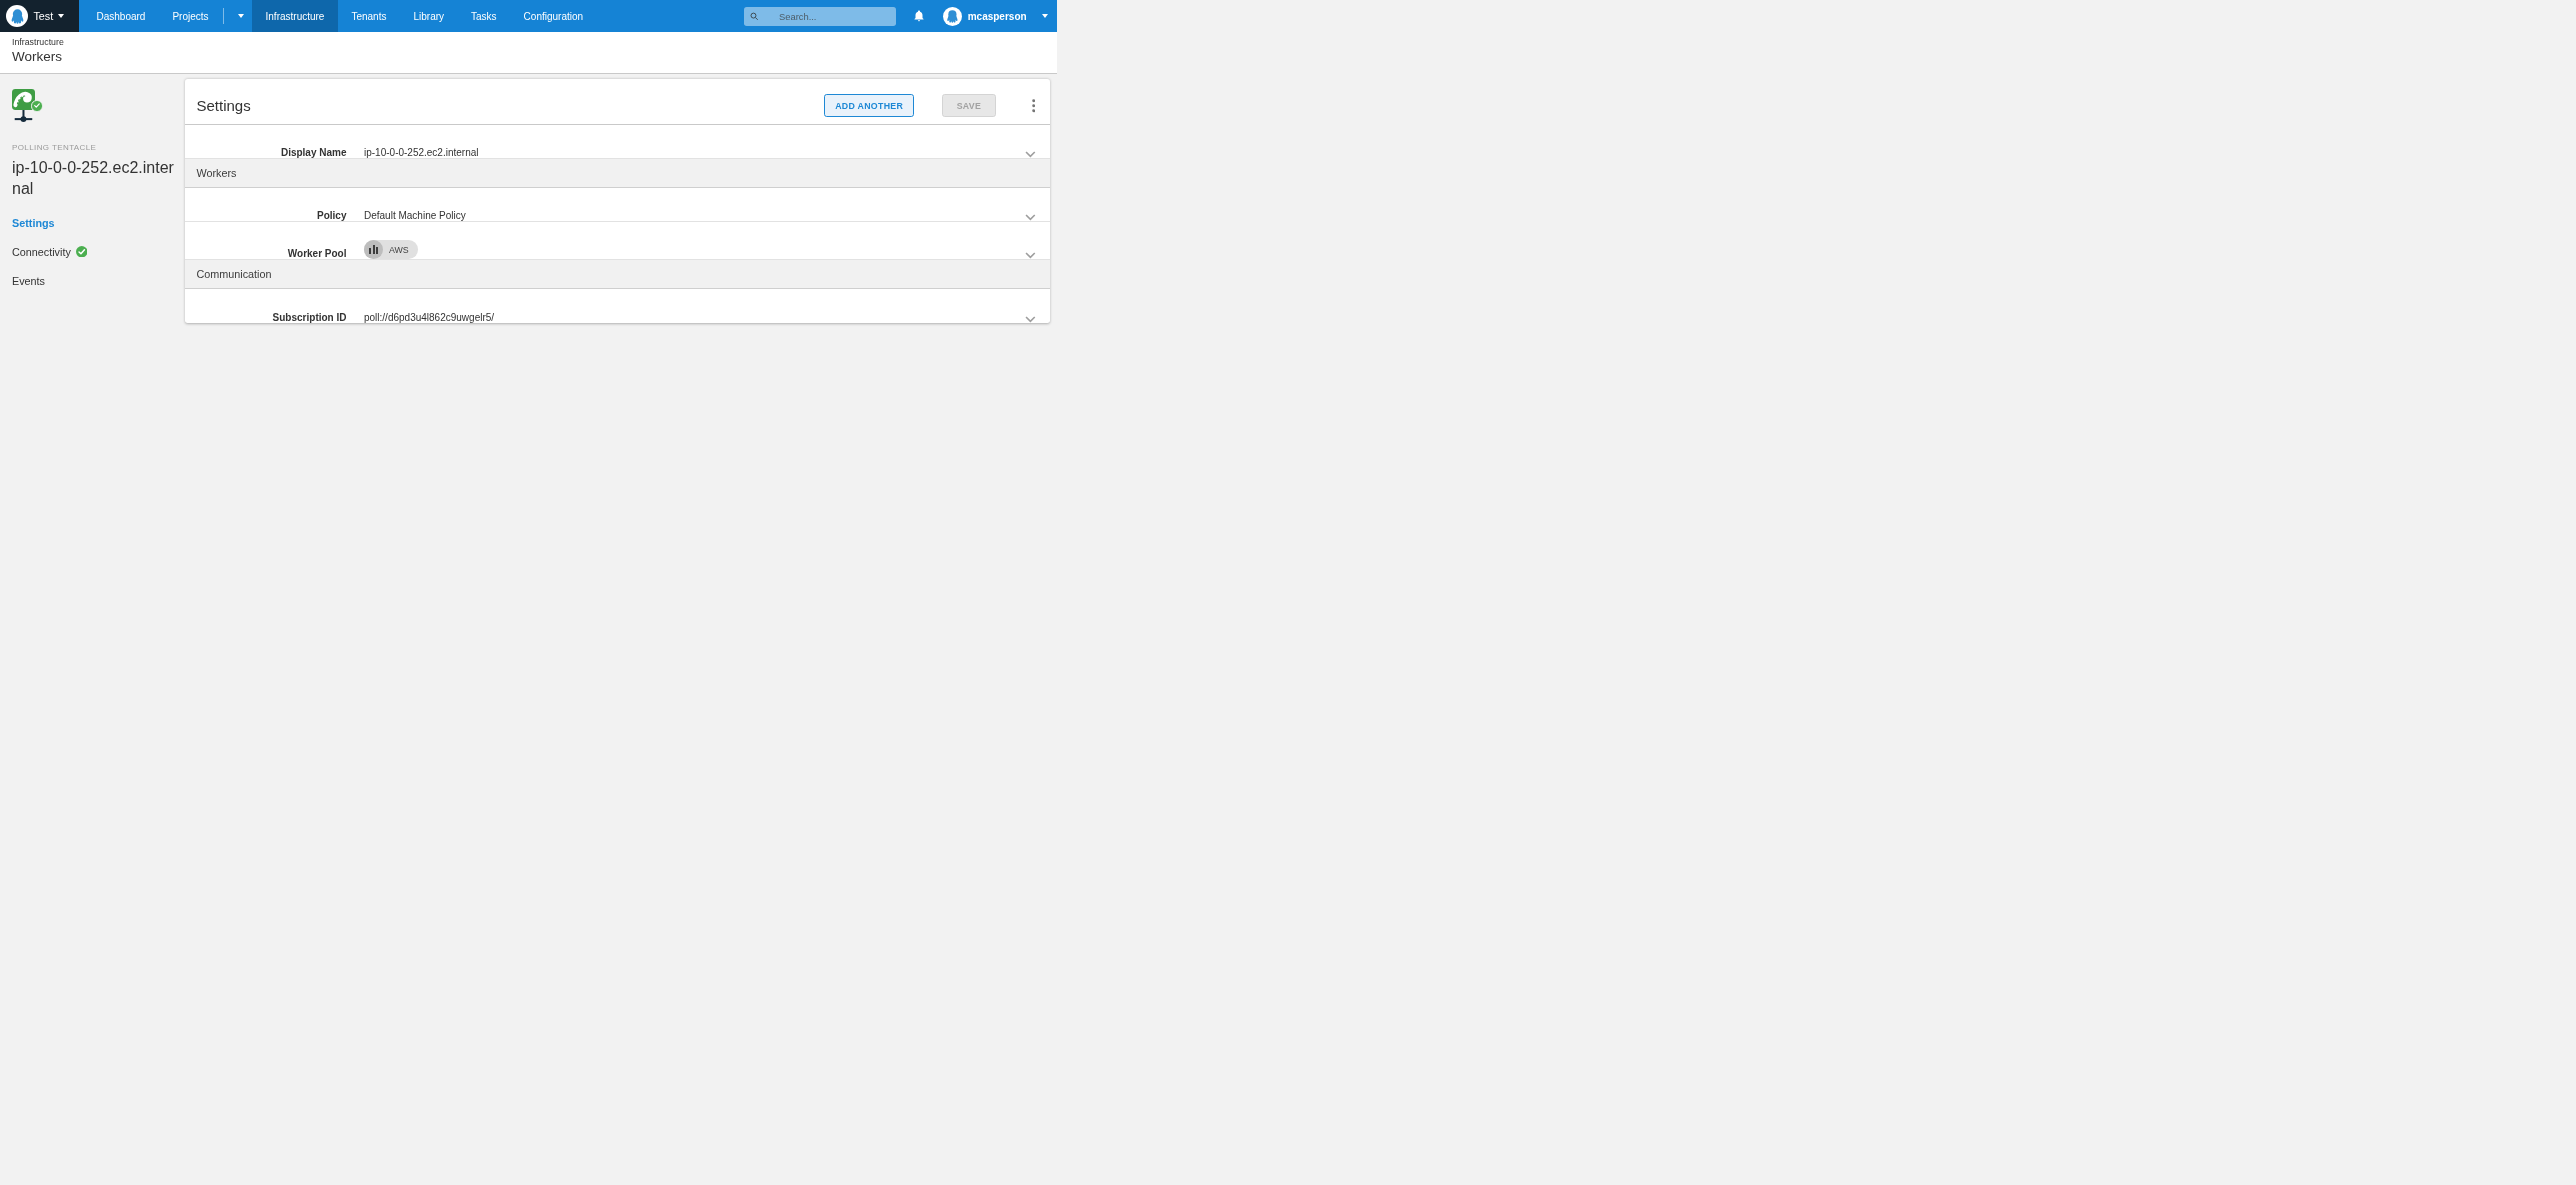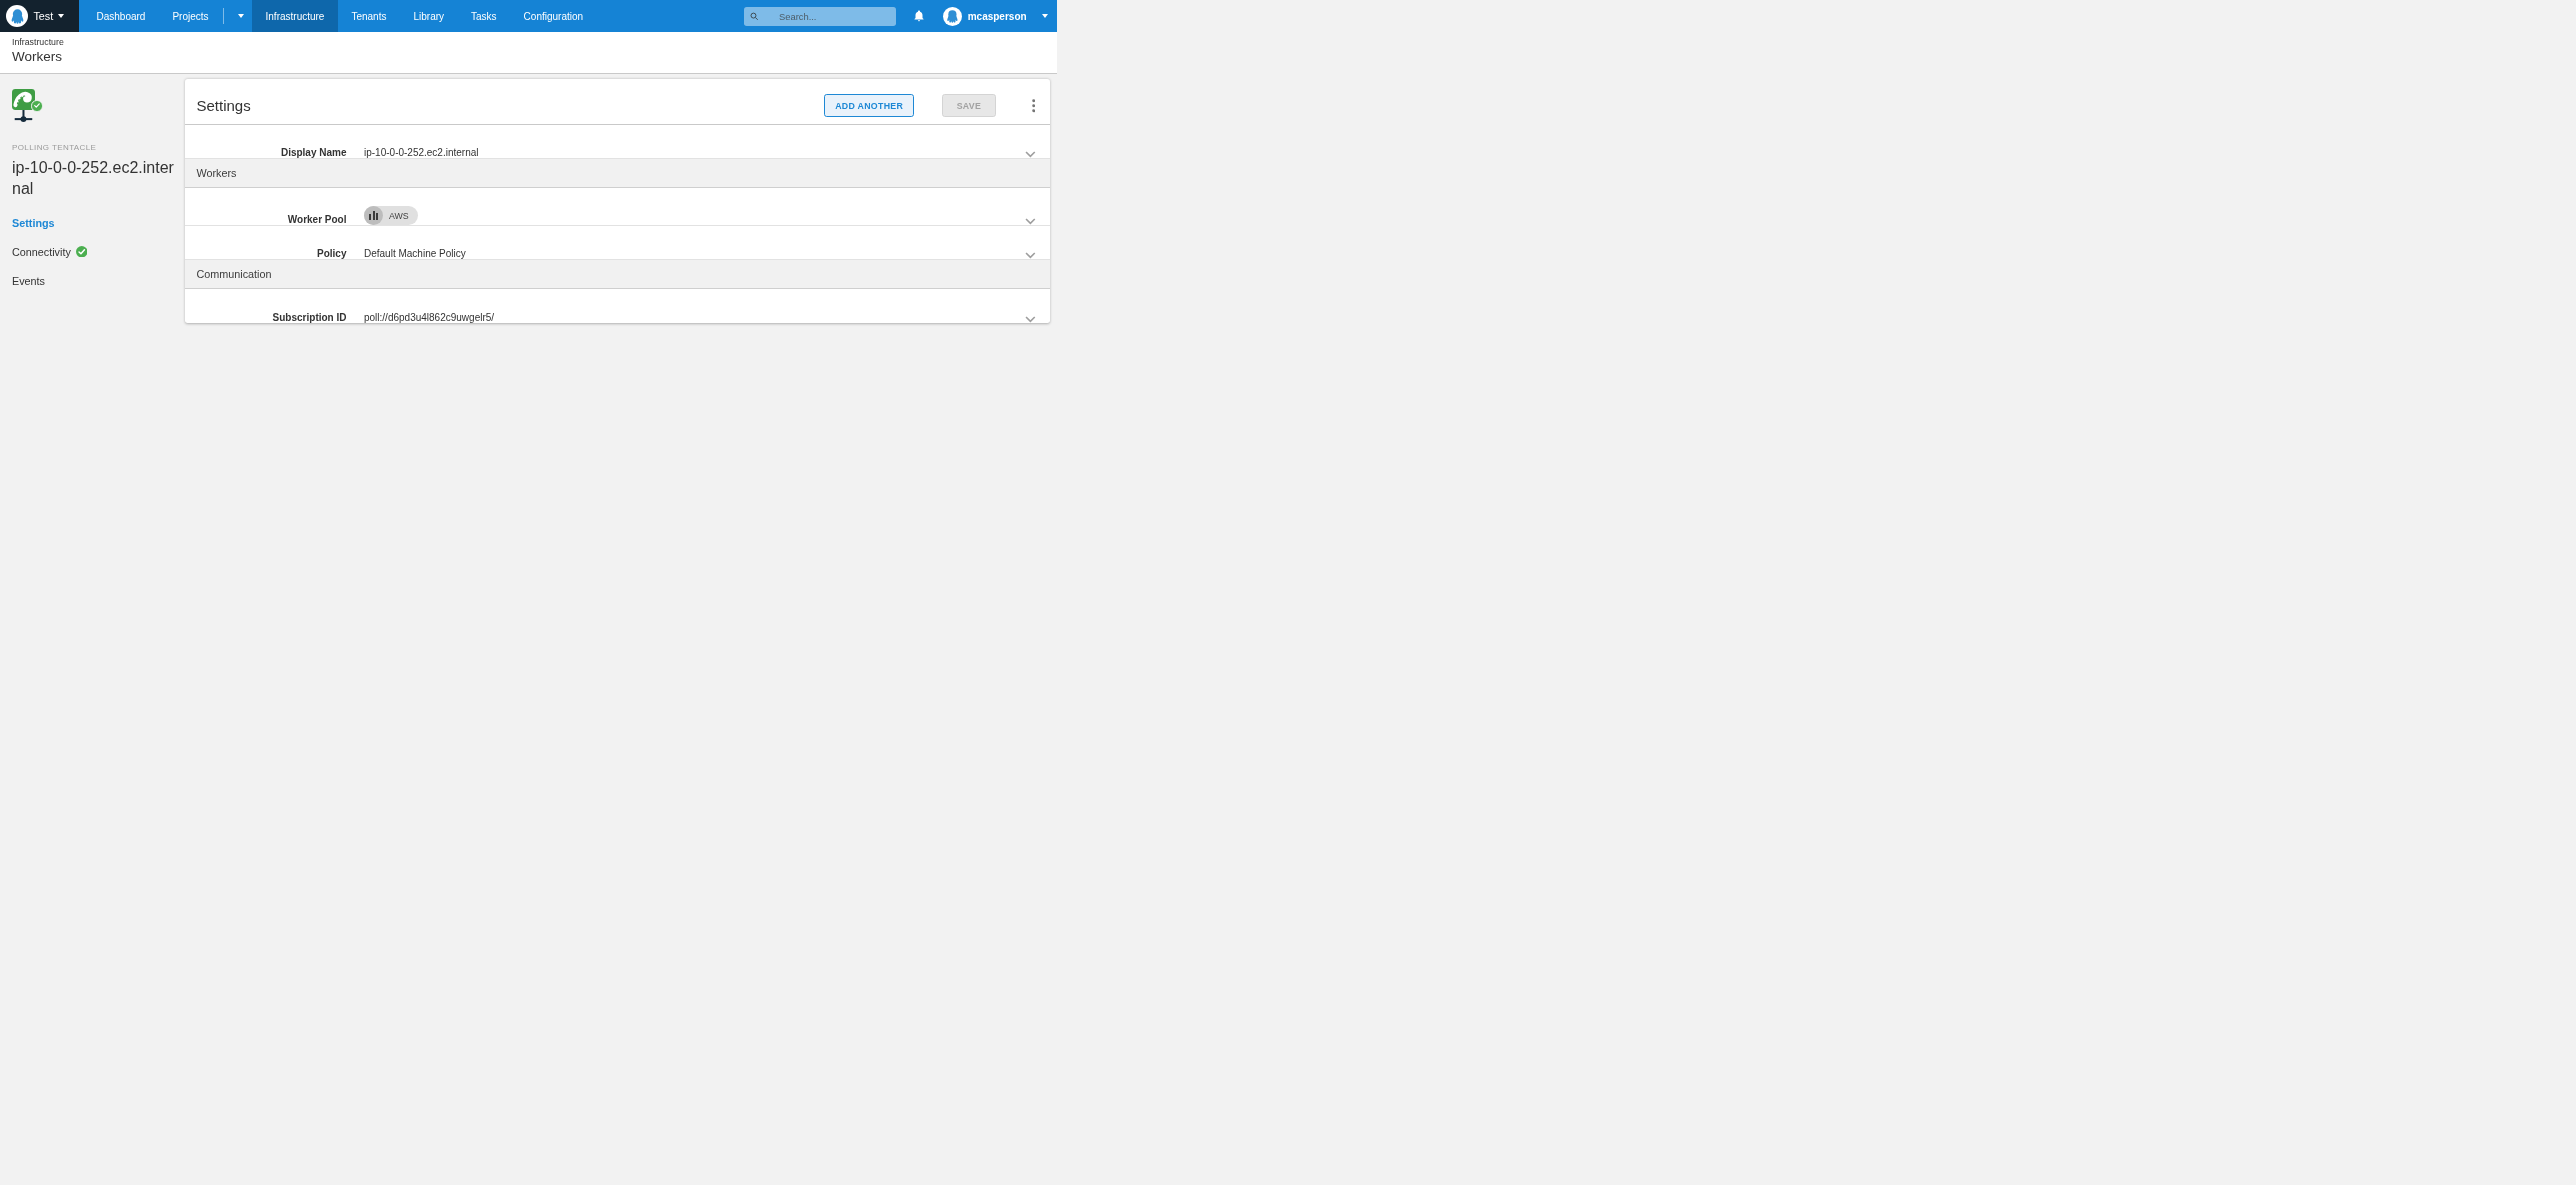--- a/index.html
+++ b/index.html
@@ -201,20 +201,30 @@
       <div class="row-chevron">
         <svg width="10.8" height="6.7" viewBox="0 0 16 10">
             <polyline points="1.5,1.5 8,8 14.5,1.5" fill="none" stroke="#9e9e9e" stroke-width="2.4"></polyline>
           </svg>
       </div>
     </div>
 
 
     <div class="section-head">Workers</div>
 
+    <div class="row">
+      <div class="row-label">Policy</div>
+      <div class="row-value">Default Machine Policy</div>
+      <div class="row-chevron">
+        <svg width="10.8" height="6.7" viewBox="0 0 16 10">
+            <polyline points="1.5,1.5 8,8 14.5,1.5" fill="none" stroke="#9e9e9e" stroke-width="2.4"></polyline>
+          </svg>
+      </div>
+    </div>
+
     <div class="row tall">
       <div class="row-label">Worker Pool</div>
       <div class="row-value">
         <div class="chip">
           <div class="chip-avatar">
             <span class="bars">
                 <i style="height:6px"></i>
                 <i style="height:9.4px"></i>
                 <i style="height:7.4px"></i>
               </span>
@@ -222,30 +232,20 @@
           <span class="chip-label">AWS</span>
         </div>
       </div>
       <div class="row-chevron">
         <svg width="10.8" height="6.7" viewBox="0 0 16 10">
             <polyline points="1.5,1.5 8,8 14.5,1.5" fill="none" stroke="#9e9e9e" stroke-width="2.4"></polyline>
           </svg>
       </div>
     </div>
 
-    <div class="row">
-      <div class="row-label">Policy</div>
-      <div class="row-value">Default Machine Policy</div>
-      <div class="row-chevron">
-        <svg width="10.8" height="6.7" viewBox="0 0 16 10">
-            <polyline points="1.5,1.5 8,8 14.5,1.5" fill="none" stroke="#9e9e9e" stroke-width="2.4"></polyline>
-          </svg>
-      </div>
-    </div>
-
     <div class="section-head">Communication</div>
 
 
     <div class="row">
       <div class="row-label">Subscription ID</div>
       <div class="row-value">poll://d6pd3u4l862c9uwgelr5/</div>
       <div class="row-chevron">
         <svg width="10.8" height="6.7" viewBox="0 0 16 10">
             <polyline points="1.5,1.5 8,8 14.5,1.5" fill="none" stroke="#9e9e9e" stroke-width="2.4"></polyline>
           </svg>

